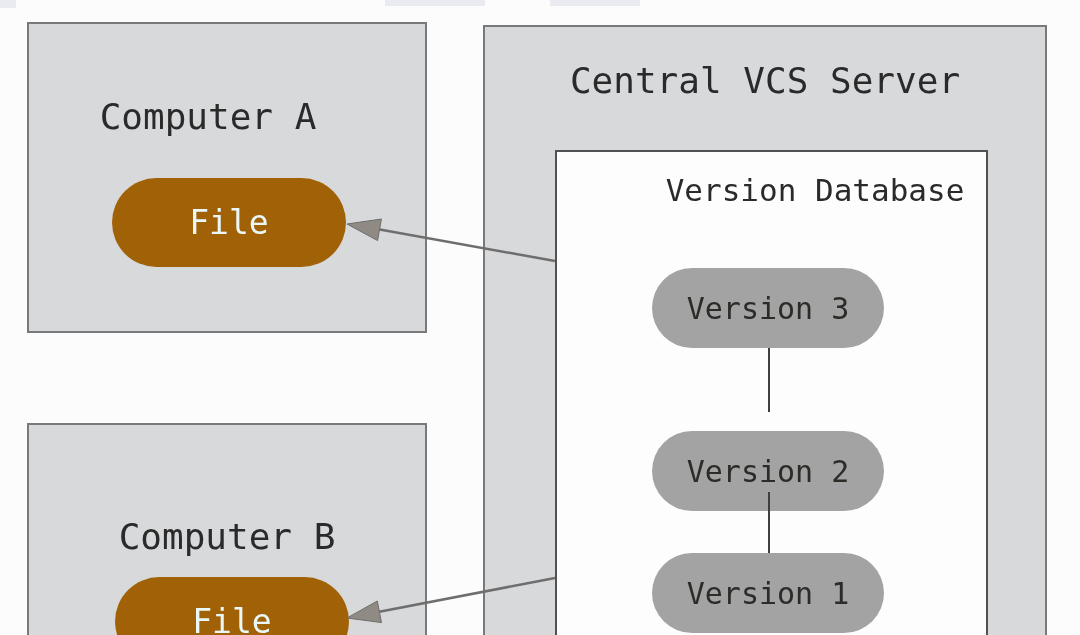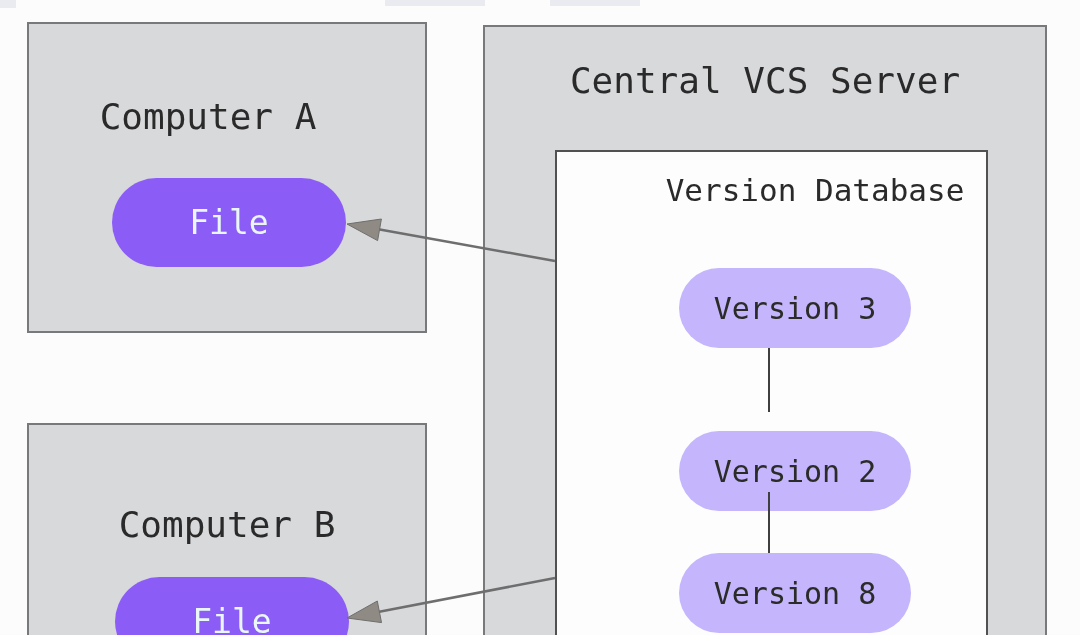--- a/index.html
+++ b/index.html
@@ -33,39 +33,39 @@
   .box-title {
     position: absolute;
     width: 100%;
     text-align: center;
     color: #2a2a2a;
     font-size: 36px;
     letter-spacing: 0px;
     white-space: nowrap;
   }
   #computer-a-title { left: 27px;  top: 96px;  width: 362px; }
-  #computer-b-title { left: 27px;  top: 504px; width: 400px; }
+  #computer-b-title { left: 27px;  top: 516px; width: 400px; }
   #server-title     { left: 483px; top: 60px;  width: 564px; }
   #version-db-title { left: 555px; top: 172px; width: 520px; font-size: 31px; }
   .file-pill {
     position: absolute;
     width: 234px; height: 89px;
-    background: #8b5cf6;
+    background: #a16207;
     border-radius: 46px;
     display: flex; align-items: center; justify-content: center;
     color: #eaf7f8;
     font-size: 33px;
   }
   #file-a-pill { left: 112px; top: 178px; }
   #file-b-pill { left: 115px; top: 577px; }
   .version-pill {
     position: absolute;
-    left: 679px;
+    left: 652px;
     width: 232px; height: 80px;
-    background: #c4b5fd;
+    background: #a3a3a3;
     border-radius: 40px;
     display: flex; align-items: center; justify-content: center;
     color: #2b2b28;
     font-size: 30px;
   }
   #version-3-pill { top: 268px; }
   #version-2-pill { top: 412px; margin-top: 19px; }
   #version-1-pill { top: 553px; }
   .connector {
     position: absolute;
@@ -120,21 +120,21 @@
 
   <div class="version-pill" id="version-3-pill">
     <span>Version 3</span>
   </div>
   <div class="connector" id="connector-3-2"></div>
   <div class="version-pill" id="version-2-pill">
     <span>Version 2</span>
   </div>
   <div class="connector" id="connector-2-1"></div>
   <div class="version-pill" id="version-1-pill">
-    <span>Version 8</span>
+    <span>Version 1</span>
   </div>
 
   <svg id="arrow-layer" viewBox="0 0 1080 635" xmlns="http://www.w3.org/2000/svg">
     <g>
       <line x1="555" y1="261" x2="377" y2="229" stroke="#6e6e6e" stroke-width="2.5"></line>
       <polygon points="347,224 381.4,219 377.6,240.6" fill="#8f8b84" stroke="#6e6e6e" stroke-width="1"></polygon>
     </g>
     <g>
       <line x1="555" y1="578" x2="378" y2="612" stroke="#6e6e6e" stroke-width="2.5"></line>
       <polygon points="347,618 377.3,601 381.5,622.6" fill="#8f8b84" stroke="#6e6e6e" stroke-width="1"></polygon>

